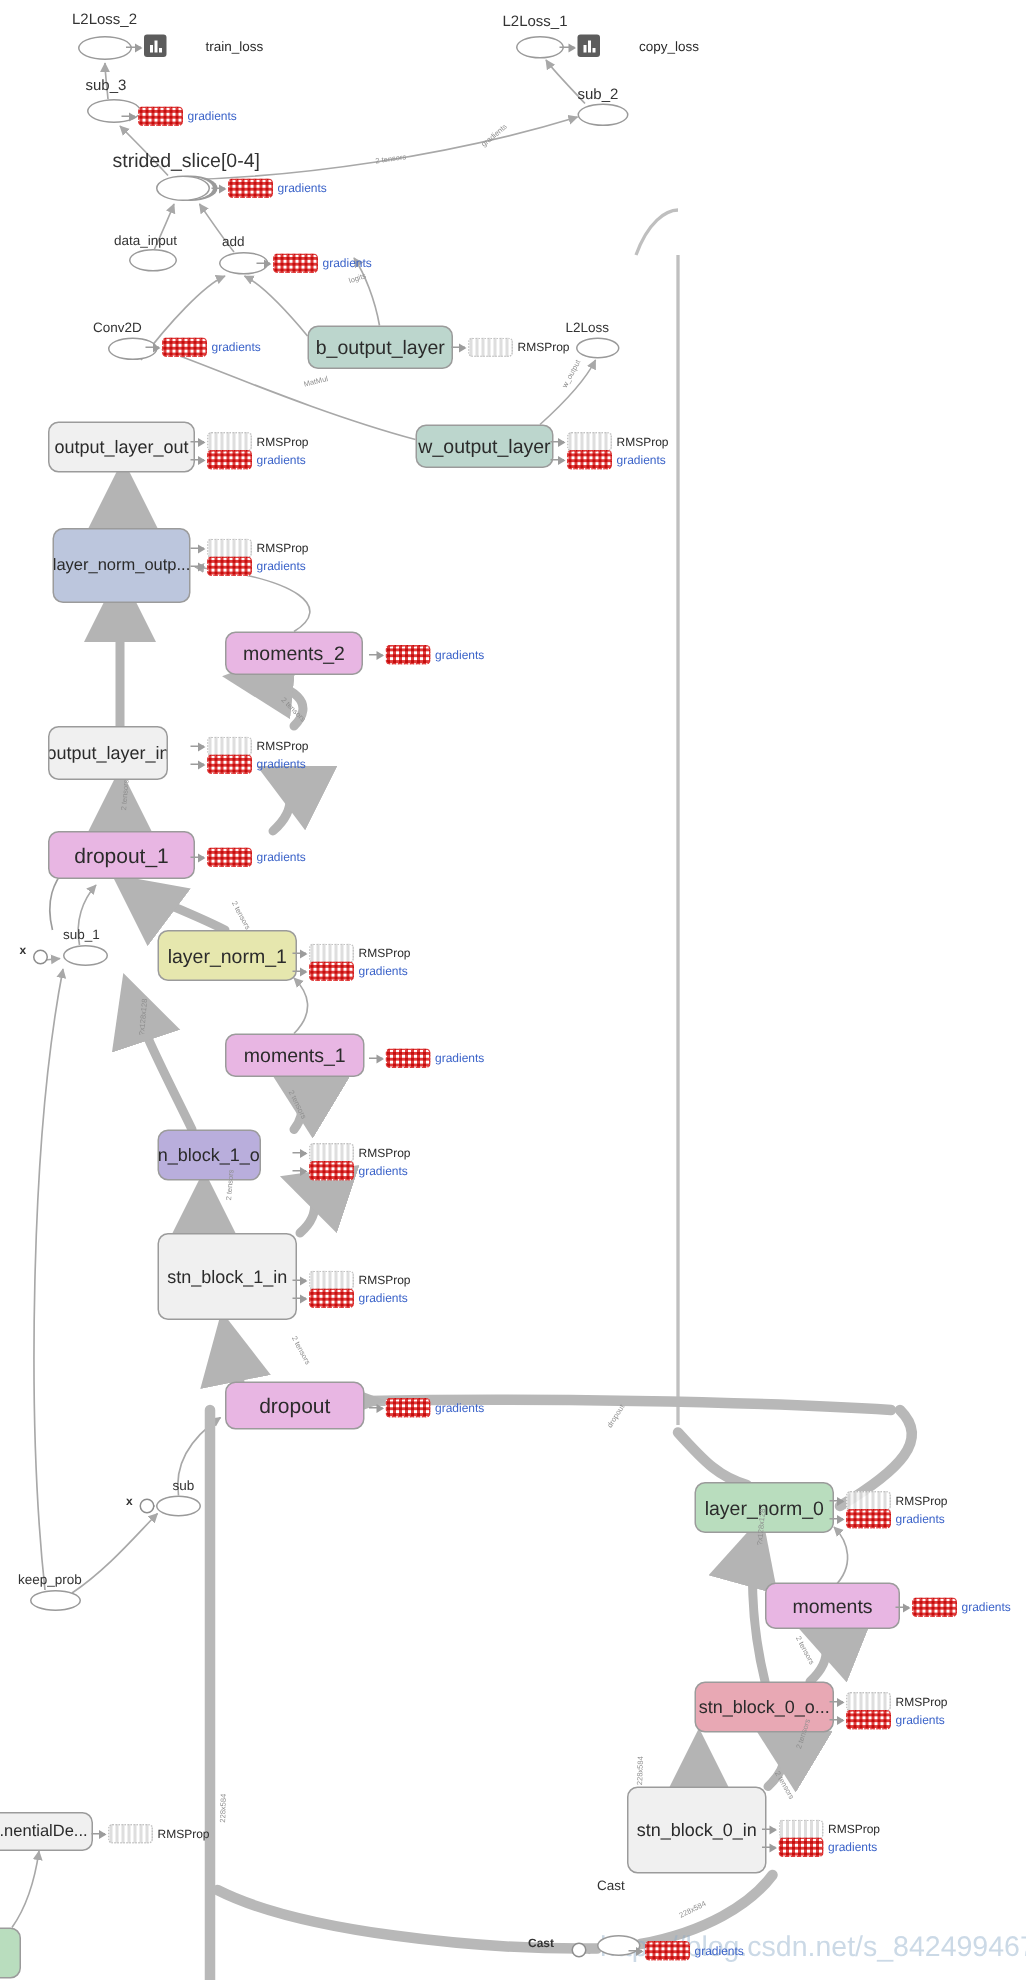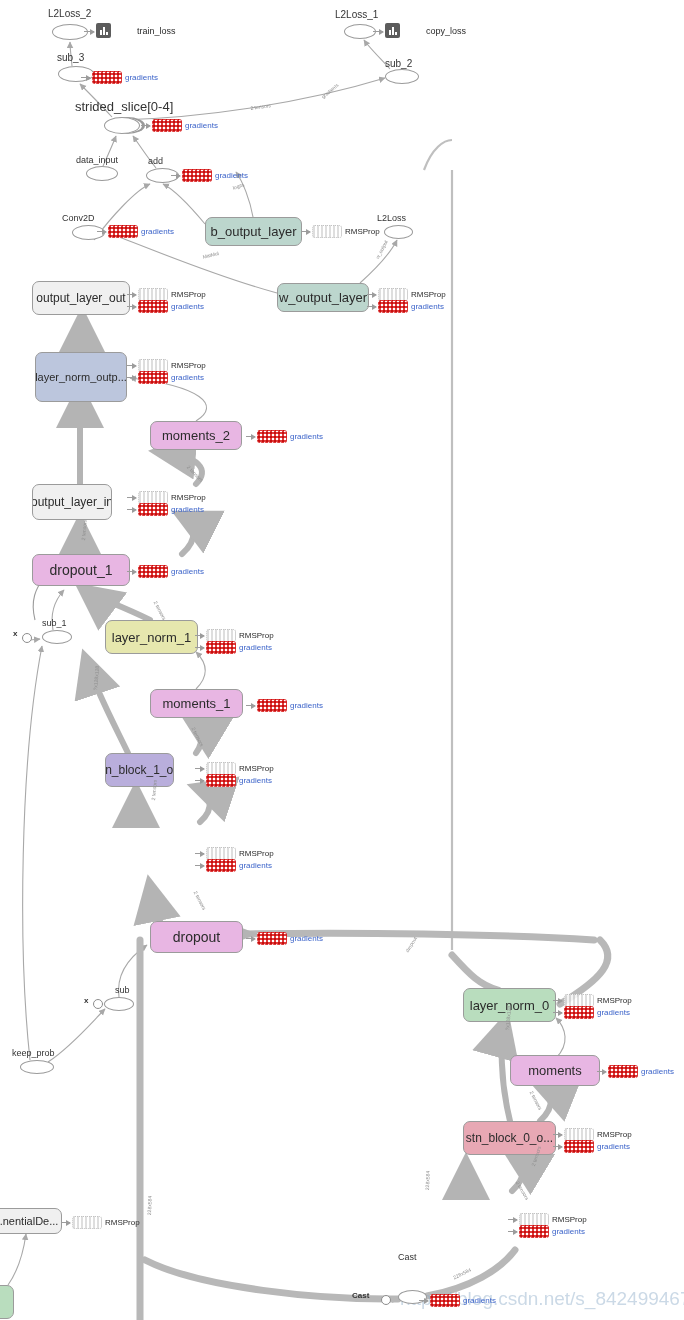--- a/index.html
+++ b/index.html
@@ -242,31 +242,37 @@
     </div>
     <div class="node gnode" style="left: 105px; top: 620px; width: 93px; height: 34px; background: rgb(230, 231, 174); font-size: 13px;">
       <span>layer_norm_1</span>
     </div>
     <div class="node gnode" style="left: 150px; top: 689px; width: 93px; height: 29px; background: rgb(232, 182, 227); font-size: 13px;">
       <span>moments_1</span>
     </div>
     <div class="node gnode" style="left: 105px; top: 753px; width: 69px; height: 34px; background: rgb(185, 174, 220); font-size: 12px;">
       <span>stn_block_1_o...</span>
     </div>
+    <div class="node gnode" style="left: 105px; top: 822px; width: 93px; height: 58px; background: rgb(240, 240, 240); font-size: 12px;">
+      <span>stn_block_1_in</span>
+    </div>
     <div class="node gnode" style="left: 150px; top: 921px; width: 93px; height: 32px; background: rgb(232, 182, 227); font-size: 14px;">
       <span>dropout</span>
     </div>
     <div class="node gnode" style="left: 463px; top: 988px; width: 93px; height: 34px; background: rgb(185, 221, 190); font-size: 13px;">
       <span>layer_norm_0</span>
     </div>
     <div class="node gnode" style="left: 510px; top: 1055px; width: 90px; height: 31px; background: rgb(232, 182, 227); font-size: 13px;">
       <span>moments</span>
     </div>
     <div class="node gnode" style="left: 463px; top: 1121px; width: 93px; height: 34px; background: rgb(232, 168, 180); font-size: 12px;">
       <span>stn_block_0_o...</span>
+    </div>
+    <div class="node gnode" style="left: 418px; top: 1191px; width: 93px; height: 58px; background: rgb(240, 240, 240); font-size: 12px;">
+      <span>stn_block_0_in</span>
     </div>
     <div class="node gnode" style="left: -10px; top: 1208px; width: 72px; height: 26px; background: rgb(240, 240, 240); font-size: 11px;">
       <span>...nentialDe...</span>
     </div>
     <div class="node gnode" style="left: -14px; top: 1285px; width: 28px; height: 34px; background: rgb(185, 221, 190); font-size: 10px;">
       <span></span>
     </div>
     <div class="summary" style="left: 96px; top: 23px;">
       <i class="b1"></i>
       <i class="b2"></i>

